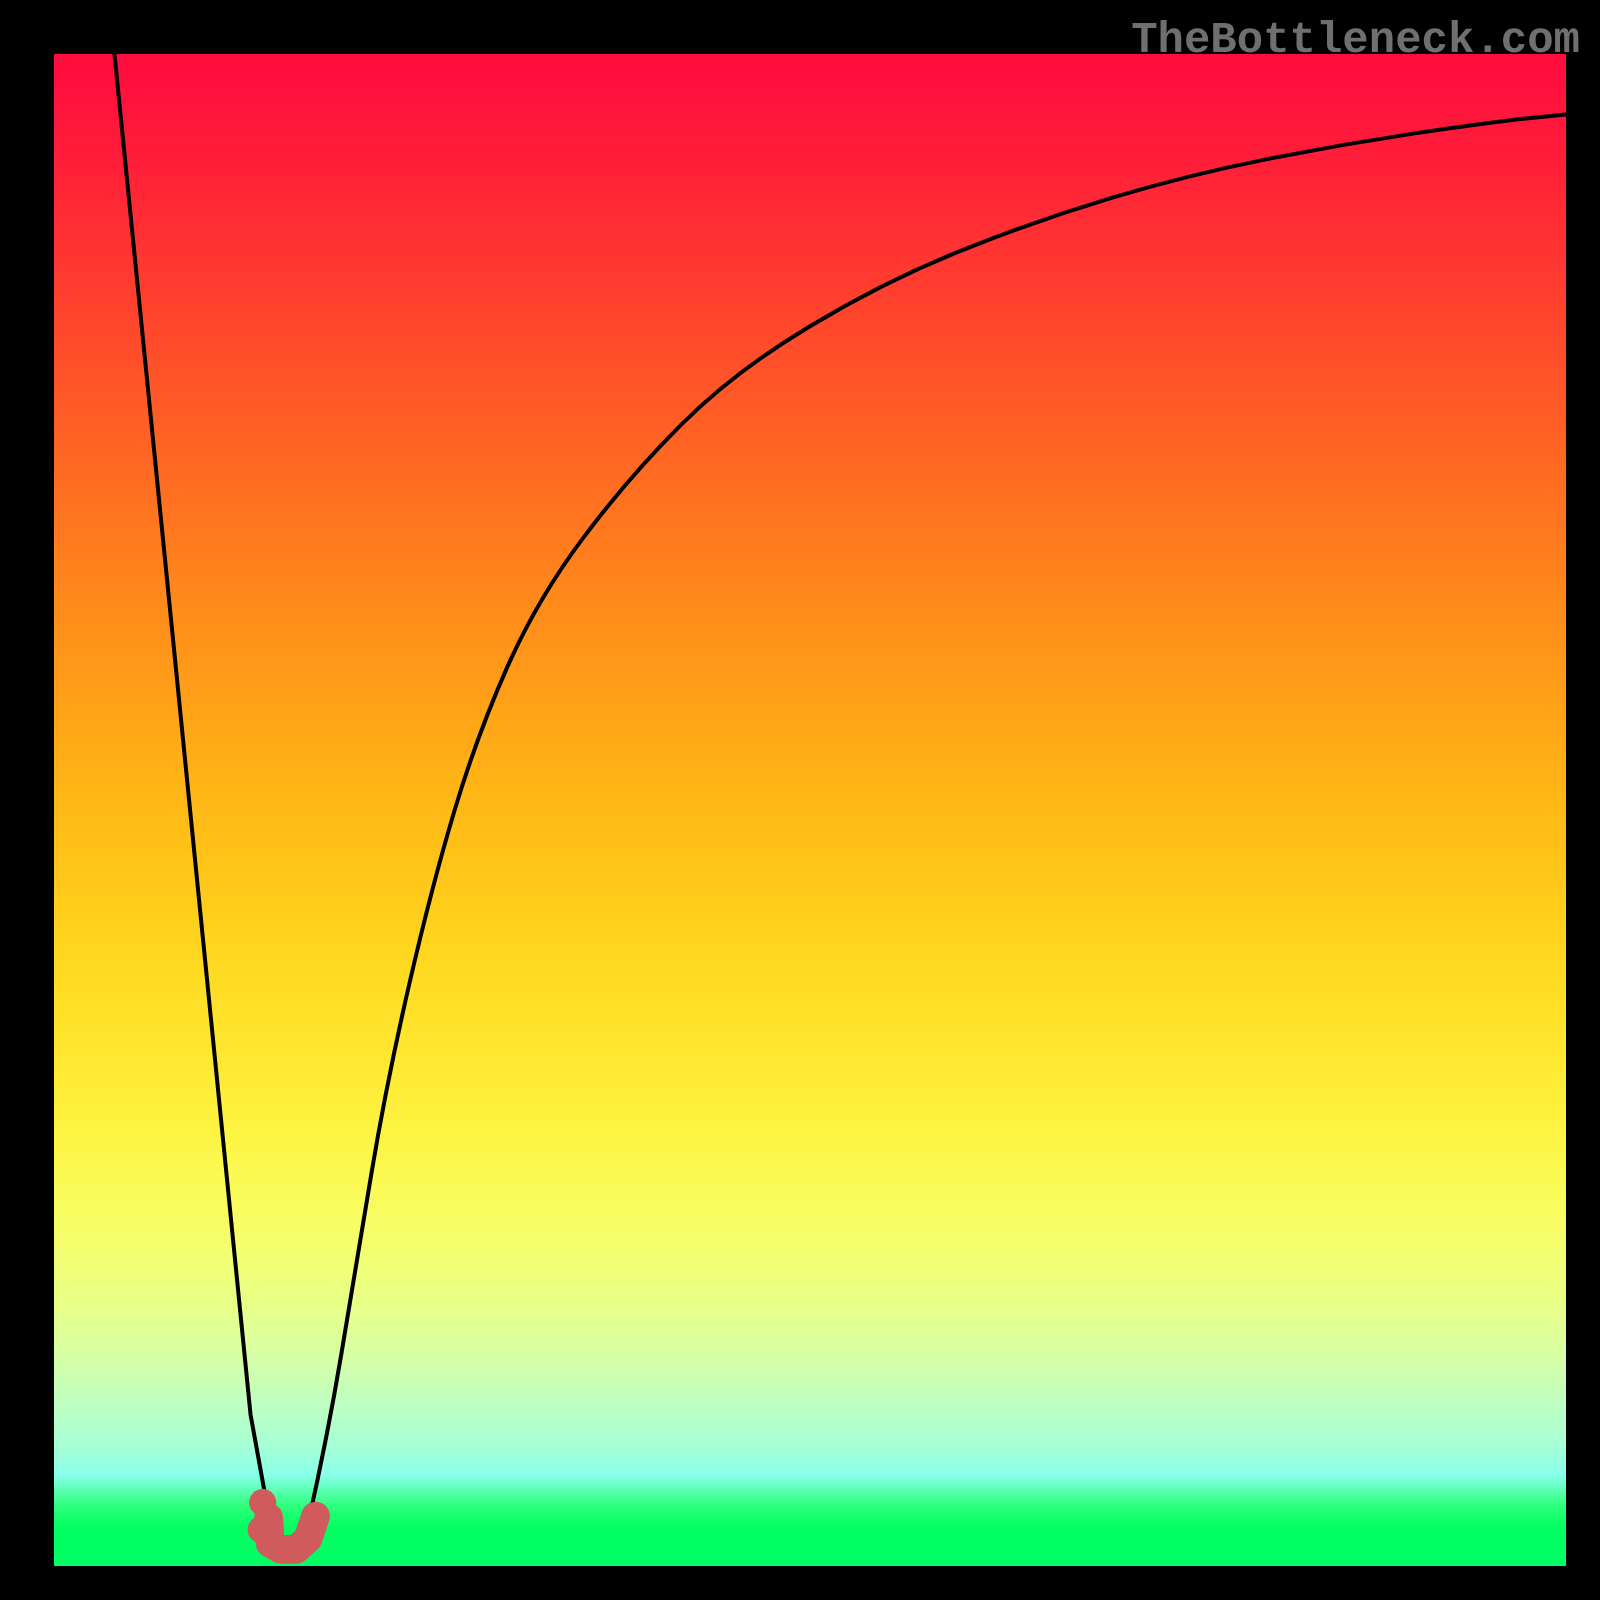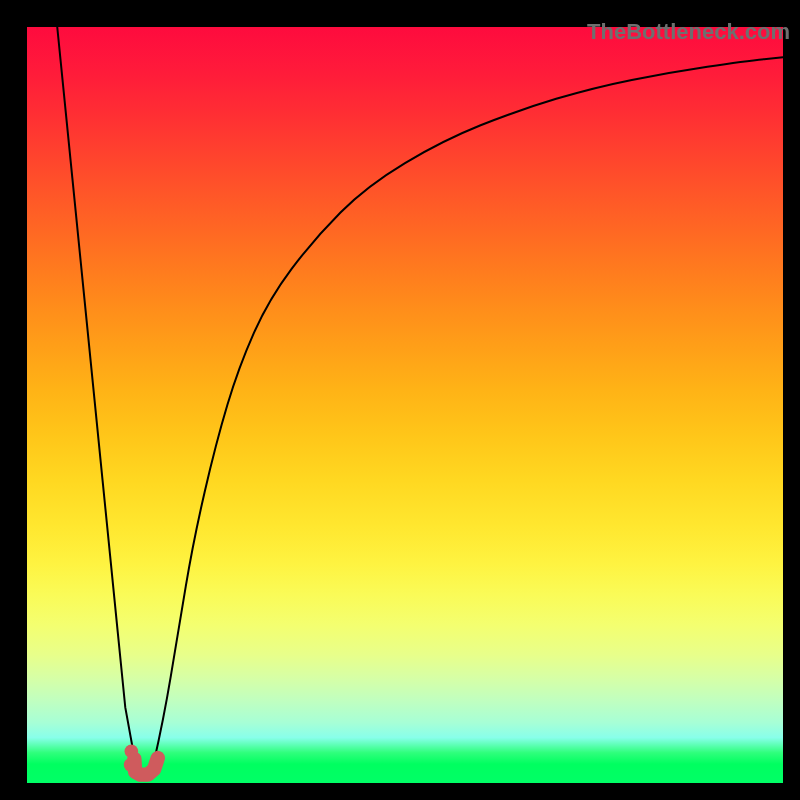--- a/index.html
+++ b/index.html
@@ -45,23 +45,23 @@
       #c1ffbf 89%,
       #a7ffd6 92%,
       #88ffea 94%,
       #2fff7c 96%,
       #00ff60 97.5%,
       #00ff66 100%
     );
   }
   .watermark {
     position: absolute;
-    top: 19px;
+    top: 8px;
     right: 10px;
-    font-family: Liberation Sans, sans-serif;
+    font-family: Liberation Mono, monospace;
     font-size: 22px;
     font-weight: bold;
     color: #6f6f6f;
     letter-spacing: 0px;
     user-select: none;
   }
   svg.curves {
     position: absolute;
     left: 27px;
     top: 27px;

